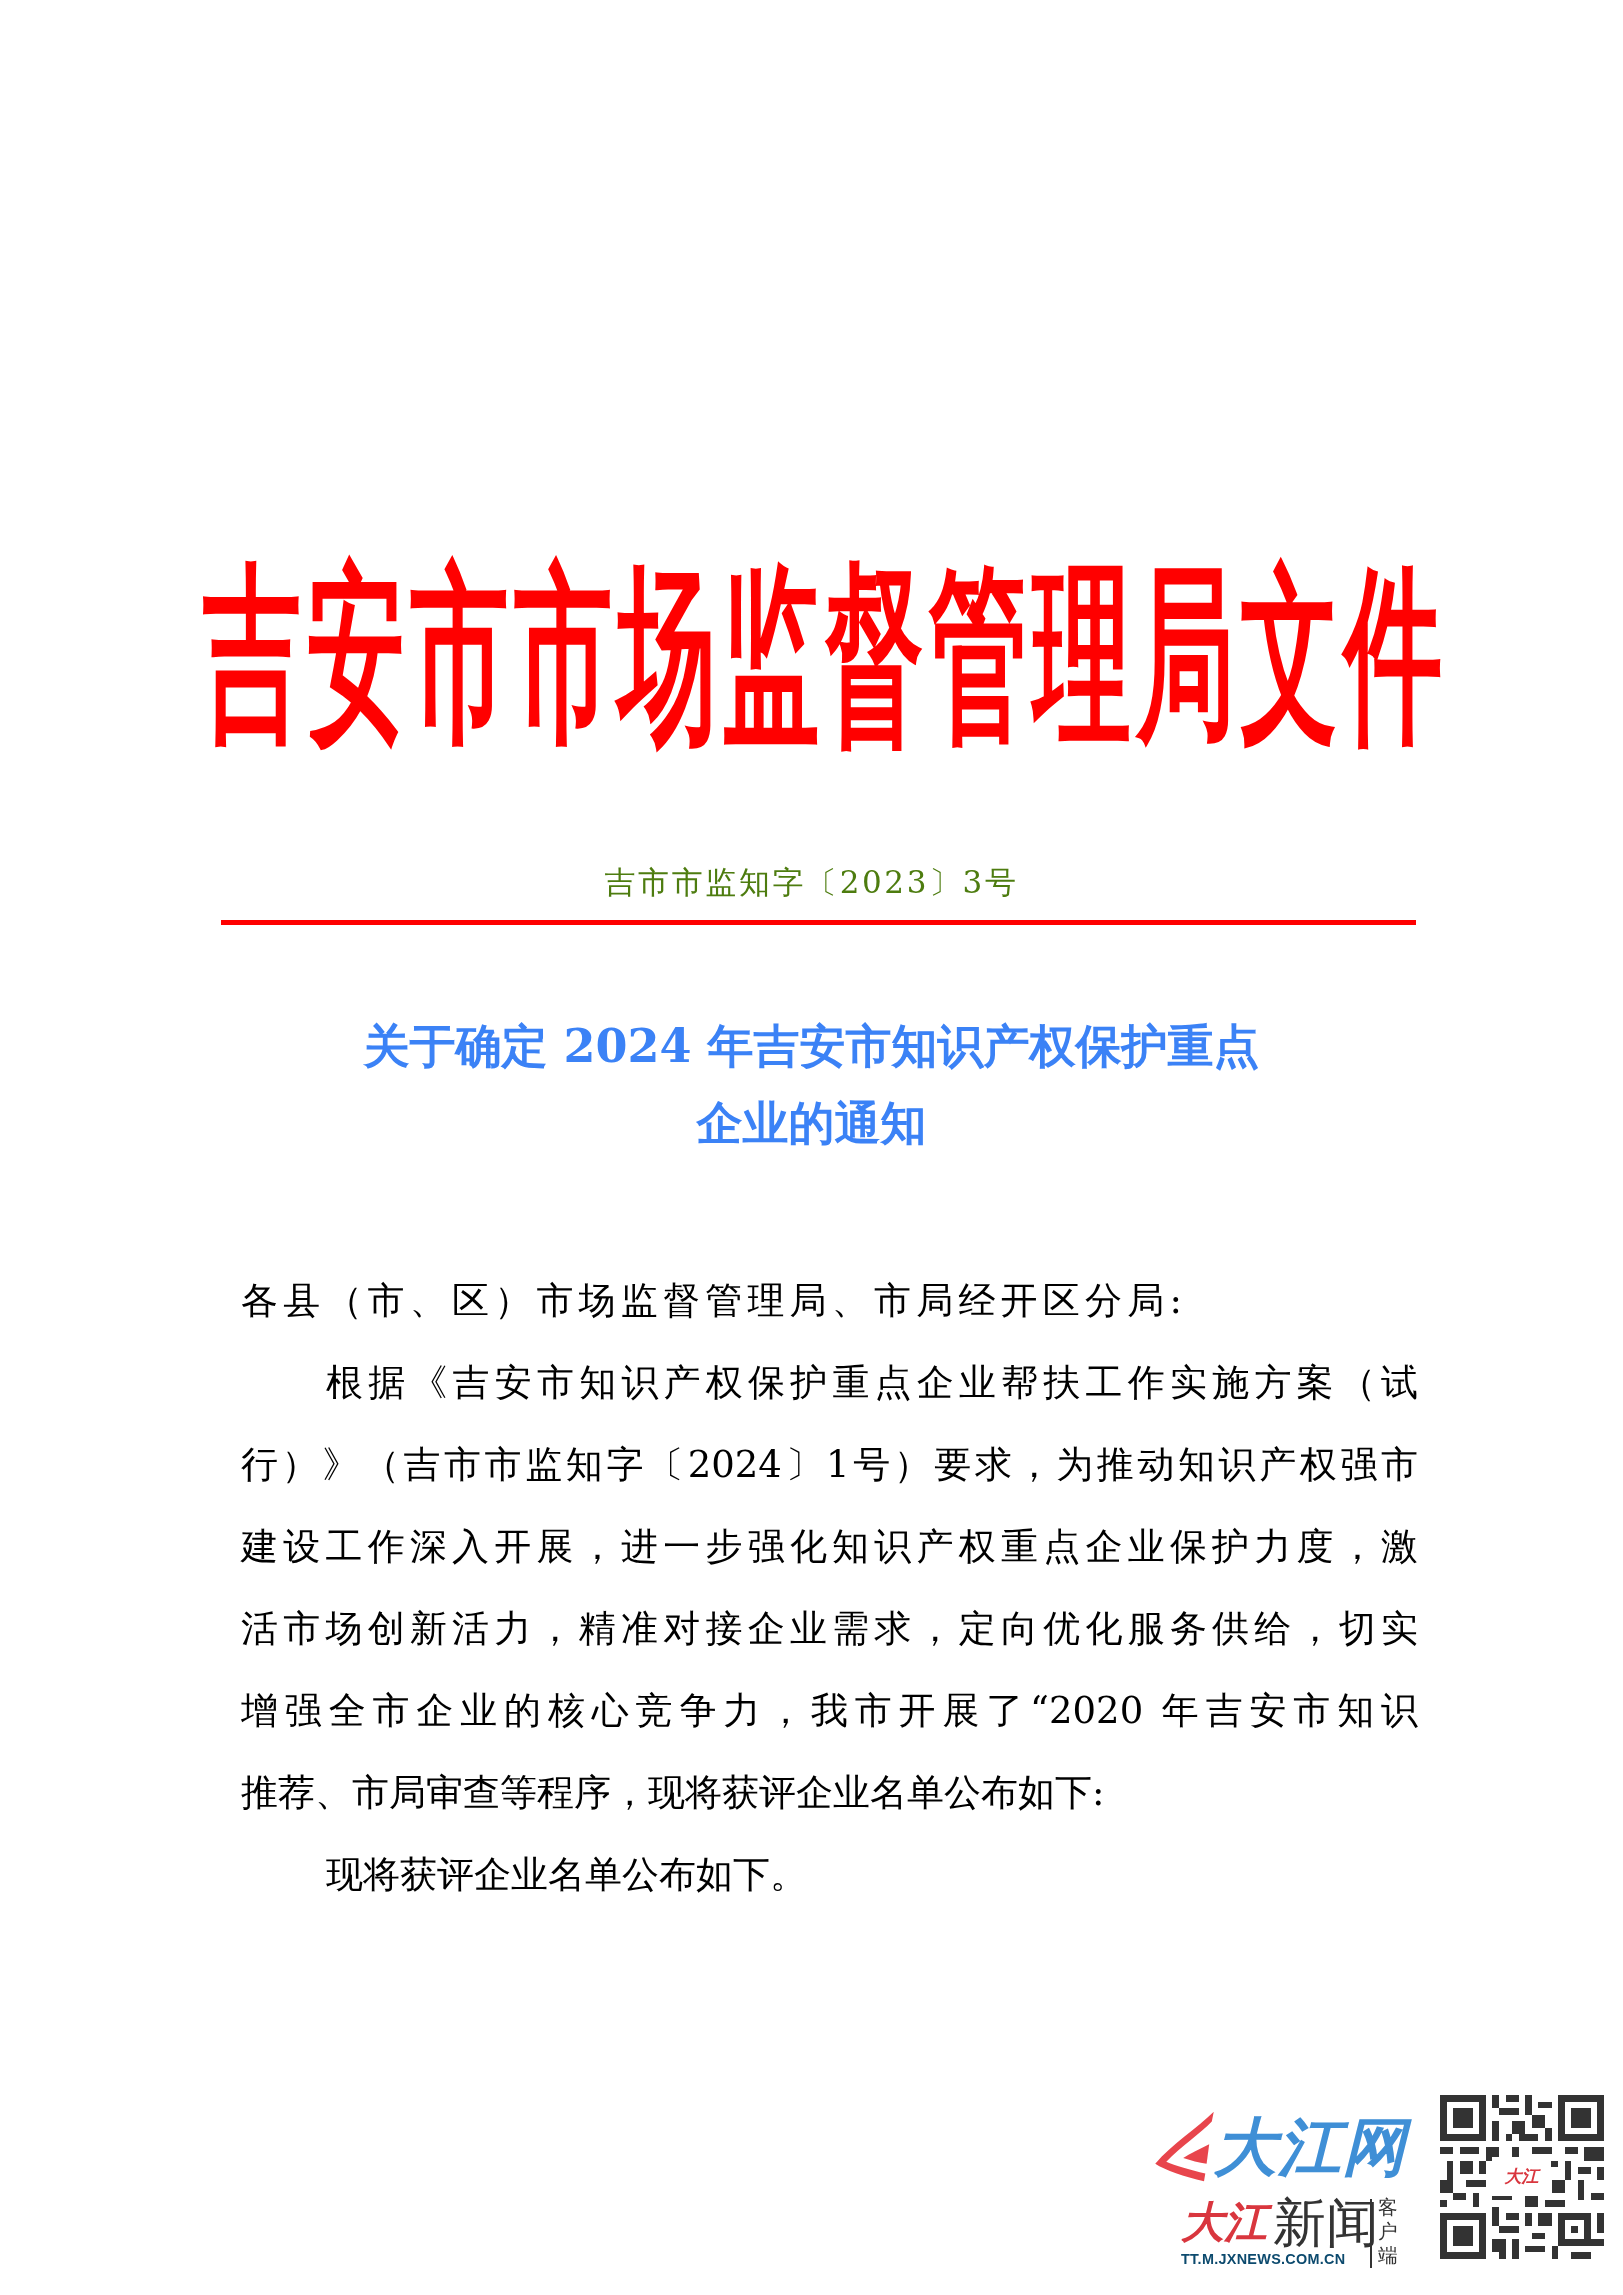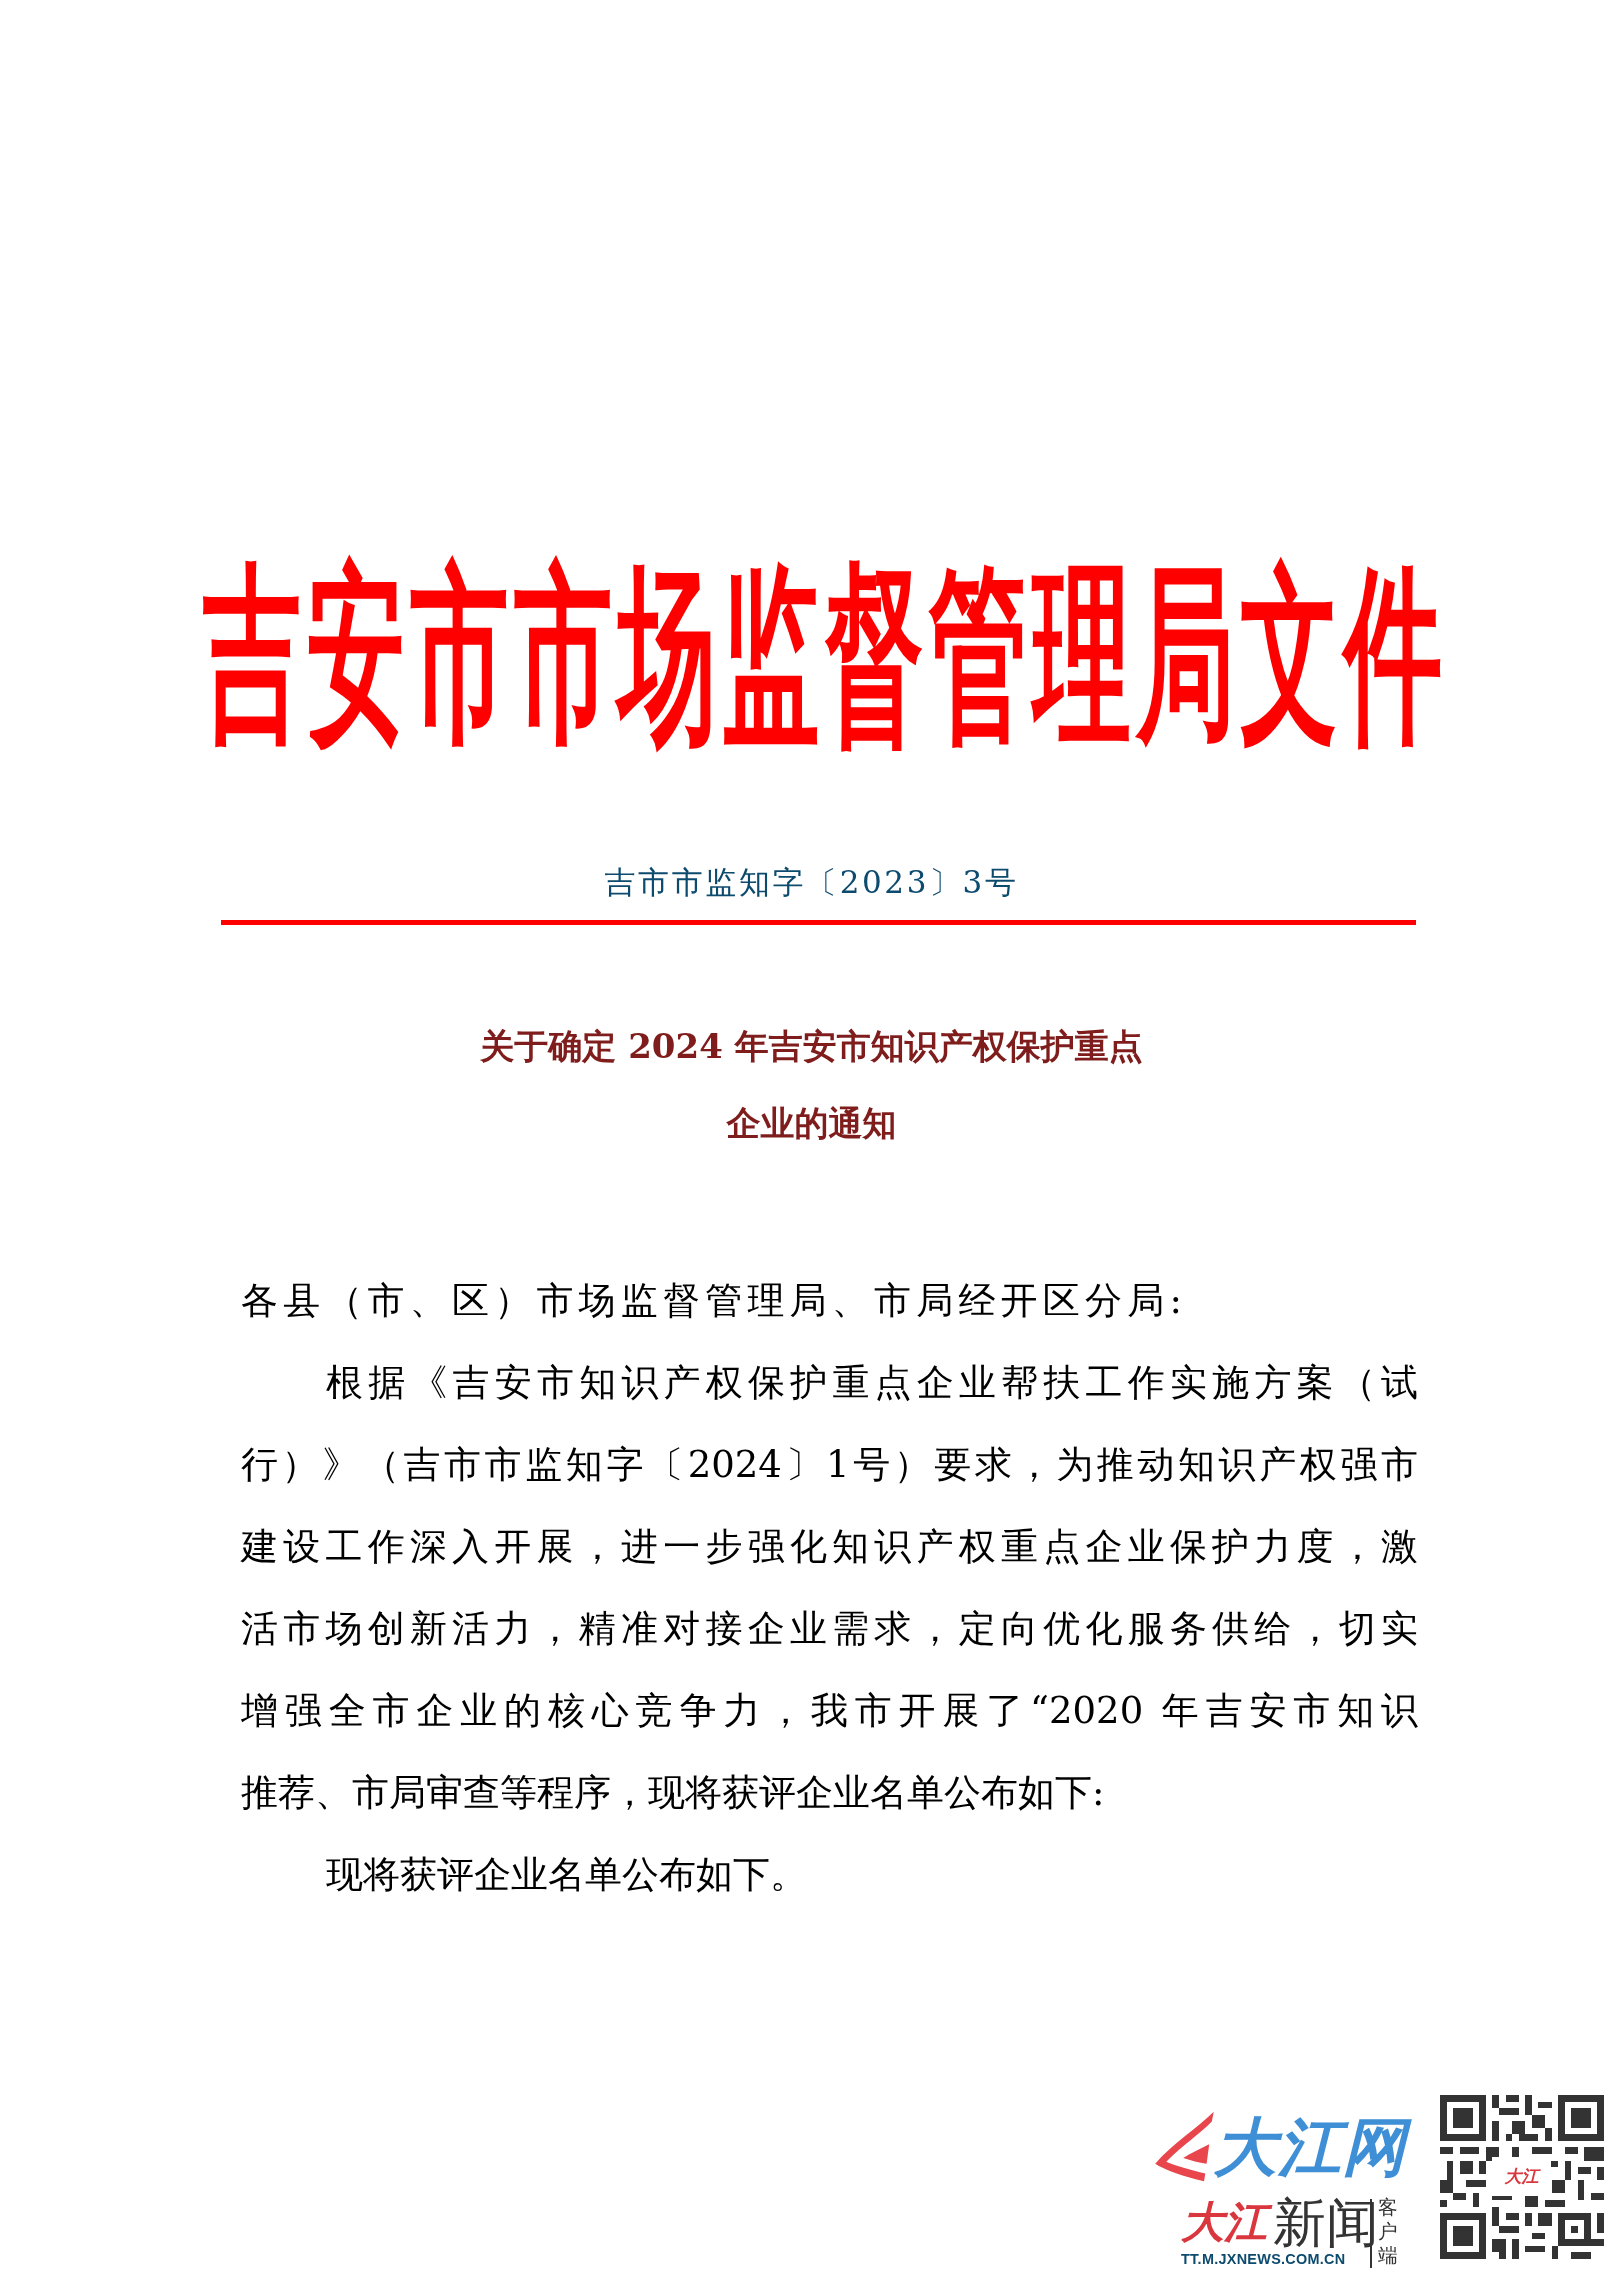--- a/index.html
+++ b/index.html
@@ -47,41 +47,41 @@
   .doc-number {
     position: absolute;
     left: 0;
     width: 1623px;
     top: 863px;
     text-align: center;
     font-family: "DejaVu Serif", "Liberation Serif", serif;
     font-size: 31px;
     line-height: 39px;
     letter-spacing: 2.6px;
-    color: #0c4a6e;
+    color: #4d7c0f;
   }
   .red-rule {
     position: absolute;
     left: 221px;
     top: 920px;
     width: 1195px;
     height: 4.6px;
     background: #ff0000;
   }
   .title {
     position: absolute;
     left: 0;
     width: 1623px;
     top: 1008px;
     text-align: center;
     font-family: "DejaVu Serif", "Liberation Serif", serif;
     font-weight: bold;
-    font-size: 34px;
+    font-size: 46px;
     line-height: 77px;
-    color: #7f1d1d;
+    color: #3b82f6;
   }
   .title .line { display: block; }
   .body-text {
     position: absolute;
     left: 219px;
     top: 1260px;
     width: 1199px;
     font-family: "DejaVu Serif", "Liberation Serif", serif;
     font-size: 37px;
     line-height: 82px;

